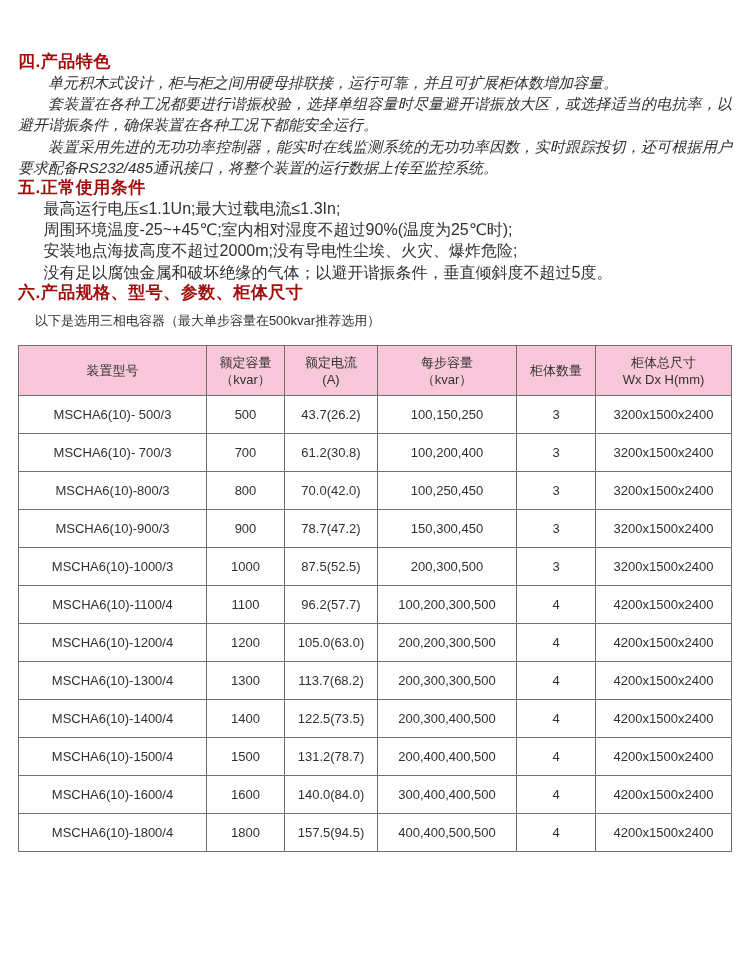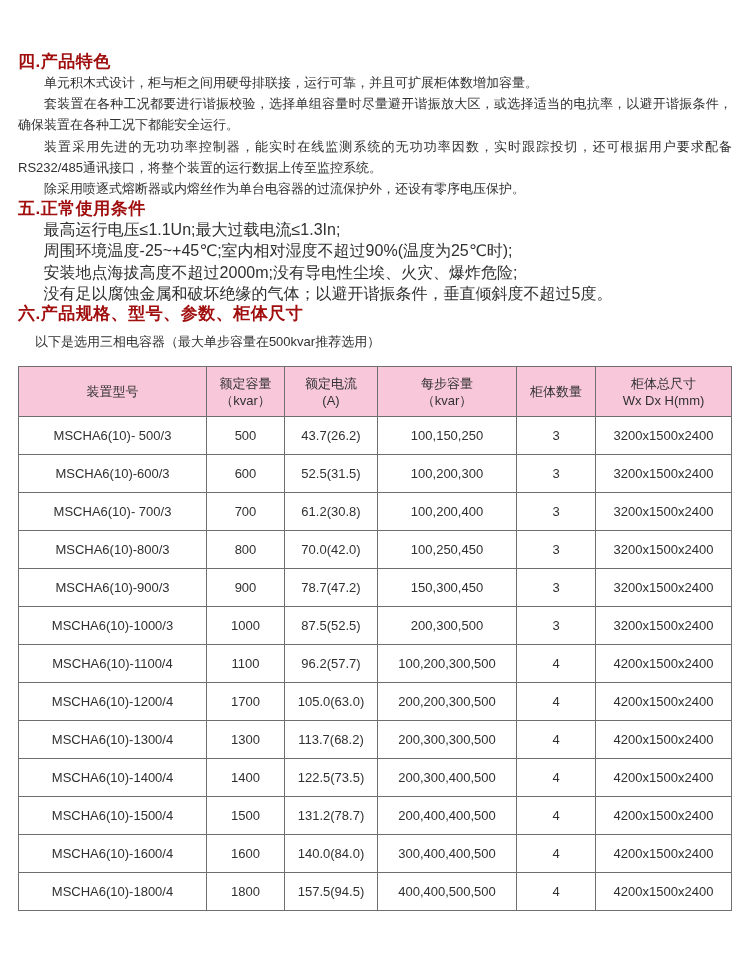--- a/index.html
+++ b/index.html
@@ -24,25 +24,26 @@
     line-height: 20px;
     font-weight: bold;
     color: #a00e0e;
     letter-spacing: 0.5px;
   }
   .sec4-heading { margin-bottom: 9px; }
   .sec5-heading { margin-top: 26px; margin-bottom: 8px; }
   .sec6-heading { margin-top: 22px; margin-bottom: 0; }
   .para-block p {
     margin: 0;
-    font-size: 13px;
+    font-size: 15px;
     line-height: 21.2px;
     color: #303030;
     text-indent: 2em;
     text-align: justify;
+    font-style: italic;
   }
   .cond-block p {
     margin: 0;
     font-size: 16px;
     line-height: 21.2px;
     color: #303030;
     padding-left: 1.6em;
   }
   p.table-intro {
     margin: 7px 0 0 0;
@@ -83,21 +84,20 @@
 </head>
 <body>
 
 <div class="page">
 
   <h2 class="sec-heading sec4-heading">四.产品特色</h2>
   <div class="para-block">
     <p>单元积木式设计，柜与柜之间用硬母排联接，运行可靠，并且可扩展柜体数增加容量。</p>
     <p>套装置在各种工况都要进行谐振校验，选择单组容量时尽量避开谐振放大区，或选择适当的电抗率，以避开谐振条件，确保装置在各种工况下都能安全运行。</p>
     <p>装置采用先进的无功功率控制器，能实时在线监测系统的无功功率因数，实时跟踪投切，还可根据用户要求配备RS232/485通讯接口，将整个装置的运行数据上传至监控系统。</p>
-    <p>除采用喷逐式熔断器或内熔丝作为单台电容器的过流保护外，还设有零序电压保护。</p>
   </div>
 
   <h2 class="sec-heading sec5-heading">五.正常使用条件</h2>
   <div class="cond-block">
     <p>最高运行电压≤1.1Un;最大过载电流≤1.3In;</p>
     <p>周围环境温度-25~+45℃;室内相对湿度不超过90%(温度为25℃时);</p>
     <p>安装地点海拔高度不超过2000m;没有导电性尘埃、火灾、爆炸危险;</p>
     <p>没有足以腐蚀金属和破坏绝缘的气体；以避开谐振条件，垂直倾斜度不超过5度。</p>
   </div>
 
@@ -130,28 +130,20 @@
     <tbody>
       <tr>
         <td>MSCHA6(10)- 500/3</td>
         <td>500</td>
         <td>43.7(26.2)</td>
         <td>100,150,250</td>
         <td>3</td>
         <td>3200x1500x2400</td>
       </tr>
       <tr>
-        <td>MSCHA6(10)-600/3</td>
-        <td>600</td>
-        <td>52.5(31.5)</td>
-        <td>100,200,300</td>
-        <td>3</td>
-        <td>3200x1500x2400</td>
-      </tr>
-      <tr>
         <td>MSCHA6(10)- 700/3</td>
         <td>700</td>
         <td>61.2(30.8)</td>
         <td>100,200,400</td>
         <td>3</td>
         <td>3200x1500x2400</td>
       </tr>
       <tr>
         <td>MSCHA6(10)-800/3</td>
         <td>800</td>
@@ -179,21 +171,21 @@
       <tr>
         <td>MSCHA6(10)-1100/4</td>
         <td>1100</td>
         <td>96.2(57.7)</td>
         <td>100,200,300,500</td>
         <td>4</td>
         <td>4200x1500x2400</td>
       </tr>
       <tr>
         <td>MSCHA6(10)-1200/4</td>
-        <td>1700</td>
+        <td>1200</td>
         <td>105.0(63.0)</td>
         <td>200,200,300,500</td>
         <td>4</td>
         <td>4200x1500x2400</td>
       </tr>
       <tr>
         <td>MSCHA6(10)-1300/4</td>
         <td>1300</td>
         <td>113.7(68.2)</td>
         <td>200,300,300,500</td>

